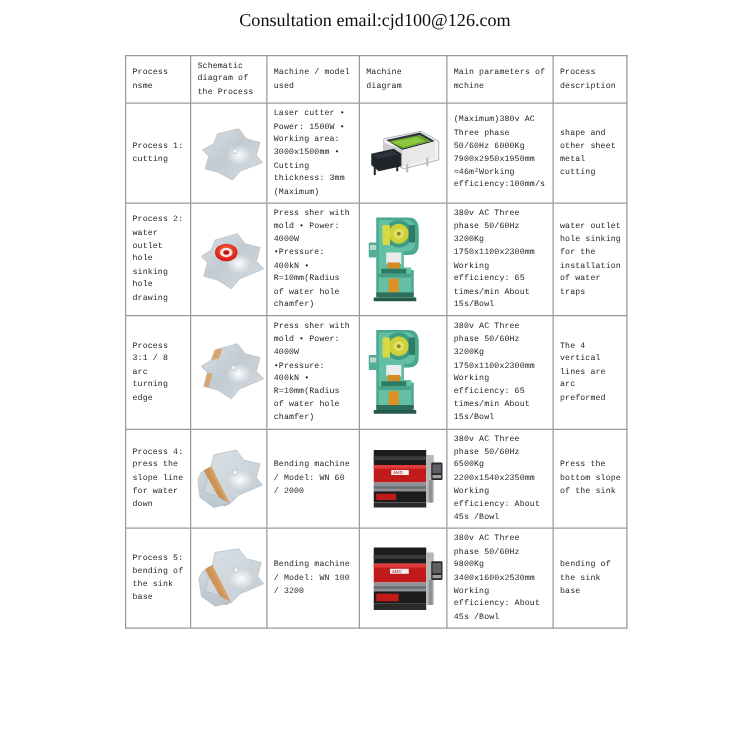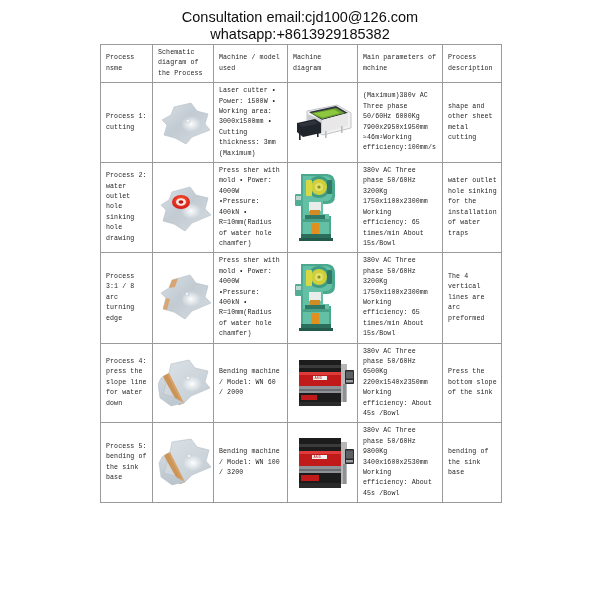--- a/index.html
+++ b/index.html
@@ -16,21 +16,21 @@
     overflow: hidden;
   }
 
   
   .header {
     width: 100%;
     padding-top: 9px;
     text-align: center;
   }
   .header-line {
-    font-family: Liberation Sans, sans-serif;
+    font-family: Liberation Serif, serif;
     font-size: 14.5px;
     line-height: 17px;
     color: #0d0d0d;
     white-space: nowrap;
   }
 
   
   .table-wrap {
     position: absolute;
     left: 100px;
@@ -89,21 +89,20 @@
     margin: 0 auto;
     display: block;
   }
   .photo svg { display: block; }
 </style>
 </head>
 <body>
 
 <div class="header">
   <div class="header-line">Consultation email:cjd100@126.com</div>
-  <div class="header-line">whatsapp:+8613929185382</div>
 </div>
 
 <div class="table-wrap">
   <table class="process-table">
     <colgroup>
       <col class="c0">
         <col class="c1">
         <col class="c2">
       <col class="c3">
         <col class="c4">

